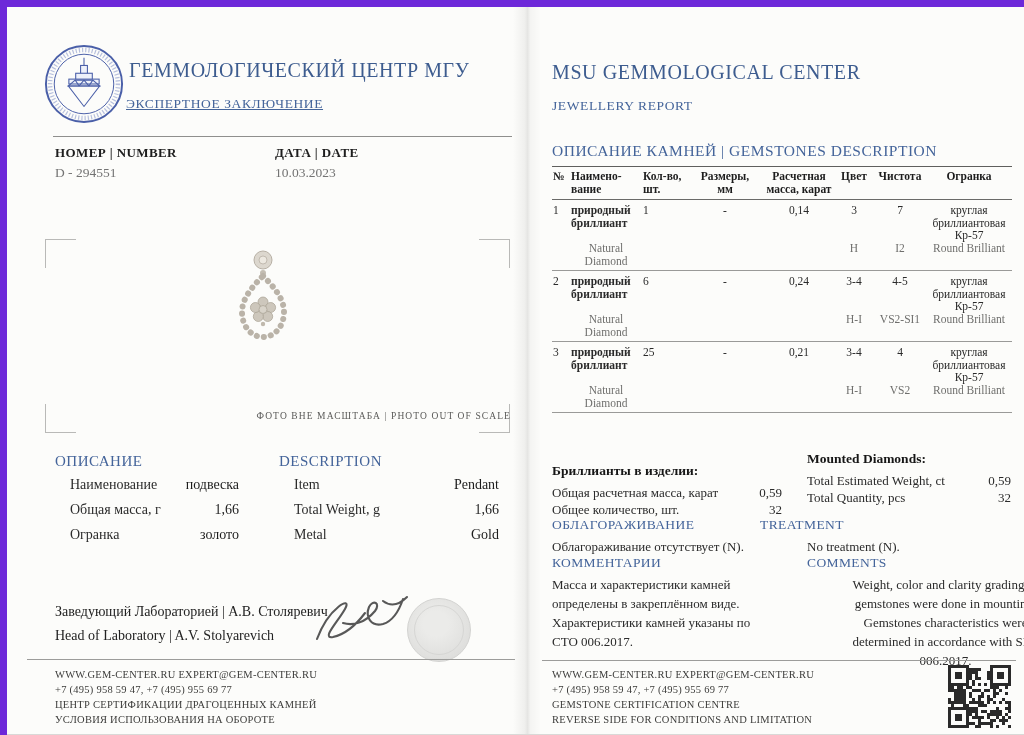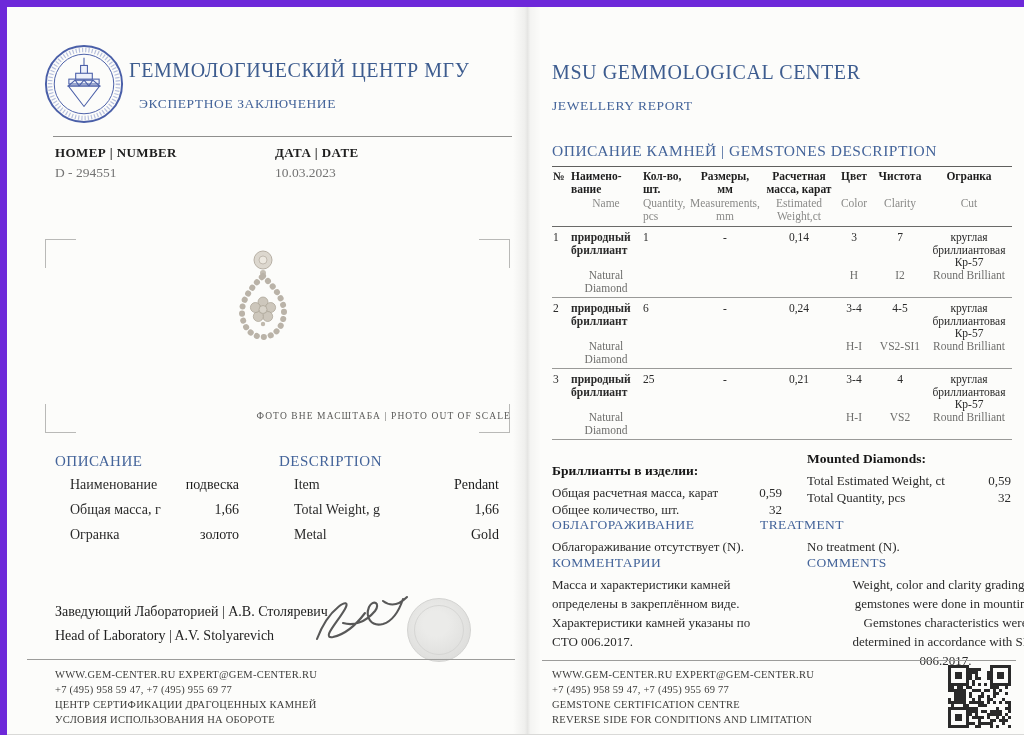--- a/index.html
+++ b/index.html
@@ -78,21 +78,21 @@
           <polygon points="-16,2 16,2 0,23"></polygon>
           <line x1="-9" y1="-4" x2="-5" y2="2"></line>
           <line x1="9" y1="-4" x2="5" y2="2"></line>
           <line x1="-5" y1="2" x2="0" y2="-4"></line>
           <line x1="5" y1="2" x2="0" y2="-4"></line>
         </g>
       </svg>
     </div>
 
     <div class="abs org-title" style="left:122px;top:52px;">ГЕММОЛОГИЧЕСКИЙ ЦЕНТР МГУ</div>
-    <div class="abs org-sub" style="left:132px;top:89px;">ЭКСПЕРТНОЕ ЗАКЛЮЧЕНИЕ</div>
+    <div class="abs org-sub" style="left:119px;top:89px;text-decoration:underline;">ЭКСПЕРТНОЕ ЗАКЛЮЧЕНИЕ</div>
 
     <div class="rule" style="left:46px;top:129px;width:459px;"></div>
 
     <div class="abs lbl" style="left:48px;top:138px;">НОМЕР | NUMBER</div>
     <div class="abs val-blue" style="left:48px;top:158px;">D - 294551</div>
     <div class="abs lbl" style="left:268px;top:138px;">ДАТА | DATE</div>
     <div class="abs val-blue" style="left:268px;top:158px;">10.03.2023</div>
 
     <div class="cropmark cm-tl abs" style="left:38px;top:232px;"></div>
     <div class="cropmark cm-tr abs" style="left:472px;top:232px;"></div>
@@ -185,33 +185,20 @@
 вание</div>
         <div class="c ta-l">Кол-во,
 шт.</div>
         <div class="c">Размеры,
 мм</div>
         <div class="c">Расчетная
 масса, карат</div>
         <div class="c">Цвет</div>
         <div class="c">Чистота</div>
         <div class="c">Огранка</div>
-      </div>
-      <div class="trow h-en">
-        <div class="c"></div>
-        <div class="c">Name</div>
-        <div class="c ta-l">Quantity,
-pcs</div>
-        <div class="c">Measurements,
-mm</div>
-        <div class="c">Estimated
-Weight,ct</div>
-        <div class="c">Color</div>
-        <div class="c">Clarity</div>
-        <div class="c">Cut</div>
       </div>
       <div class="thr strong"></div>
 
       <div class="trow r-ru">
         <div class="c ta-l">1</div>
         <div class="c ta-l strong">природный
 бриллиант</div>
         <div class="c ta-l">1</div>
         <div class="c">-</div>
         <div class="c">0,14</div>

